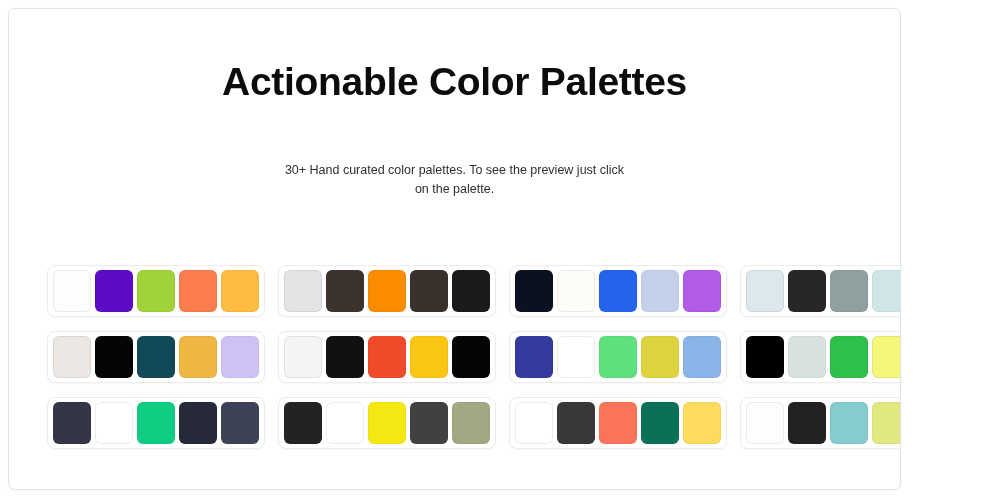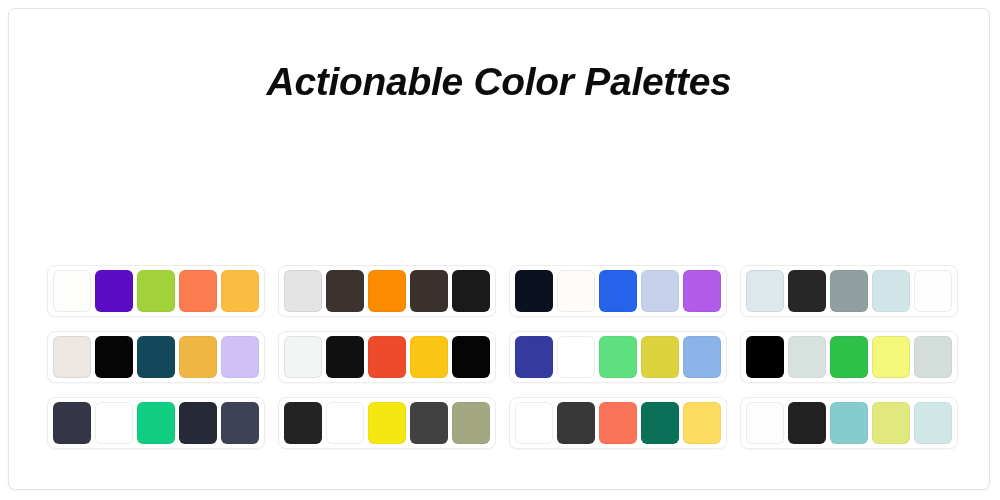--- a/index.html
+++ b/index.html
@@ -12,29 +12,28 @@
     width: 1000px;
     height: 500px;
     overflow: hidden;
     font-family: "Liberation Sans", sans-serif;
     -webkit-font-smoothing: antialiased;
   }
   .page-frame {
     position: absolute;
     left: 8px;
     top: 8px;
-    width: 982px;
+    width: 893px;
     height: 482px;
     box-sizing: border-box;
     background: #ffffff;
     border: 1px solid #e3e3e3;
     border-radius: 7px;
     box-shadow: 0 1px 3px rgba(0,0,0,0.045);
     overflow: hidden;
-    font-style: italic;
   }
   .header {
     text-align: center;
     padding-top: 52px;
   }
   .page-title {
     margin: 0;
     font-family: "Liberation Sans", sans-serif;
     font-size: 39px;
     font-weight: 700;
@@ -87,20 +86,21 @@
     box-shadow: inset 0 0 0 1px rgba(0,0,0,0.07);
   }
 </style>
 </head>
 <body>
 
 <div class="page-frame">
 
   <div class="header">
     <h1 class="page-title">Actionable Color Palettes</h1>
+    <p class="page-subtitle">30+ Hand curated color palettes. To see the preview just click on the palette.</p>
   </div>
 
   <div class="palette-grid" id="palette-grid">
       <div class="palette-card">
         <div class="swatch light-edge" style="background: rgb(253, 253, 251);"></div>
         <div class="swatch" style="background: rgb(91, 12, 196);"></div>
         <div class="swatch" style="background: rgb(162, 210, 57);"></div>
         <div class="swatch" style="background: rgb(251, 125, 79);"></div>
         <div class="swatch" style="background: rgb(252, 188, 66);"></div>
       </div>

